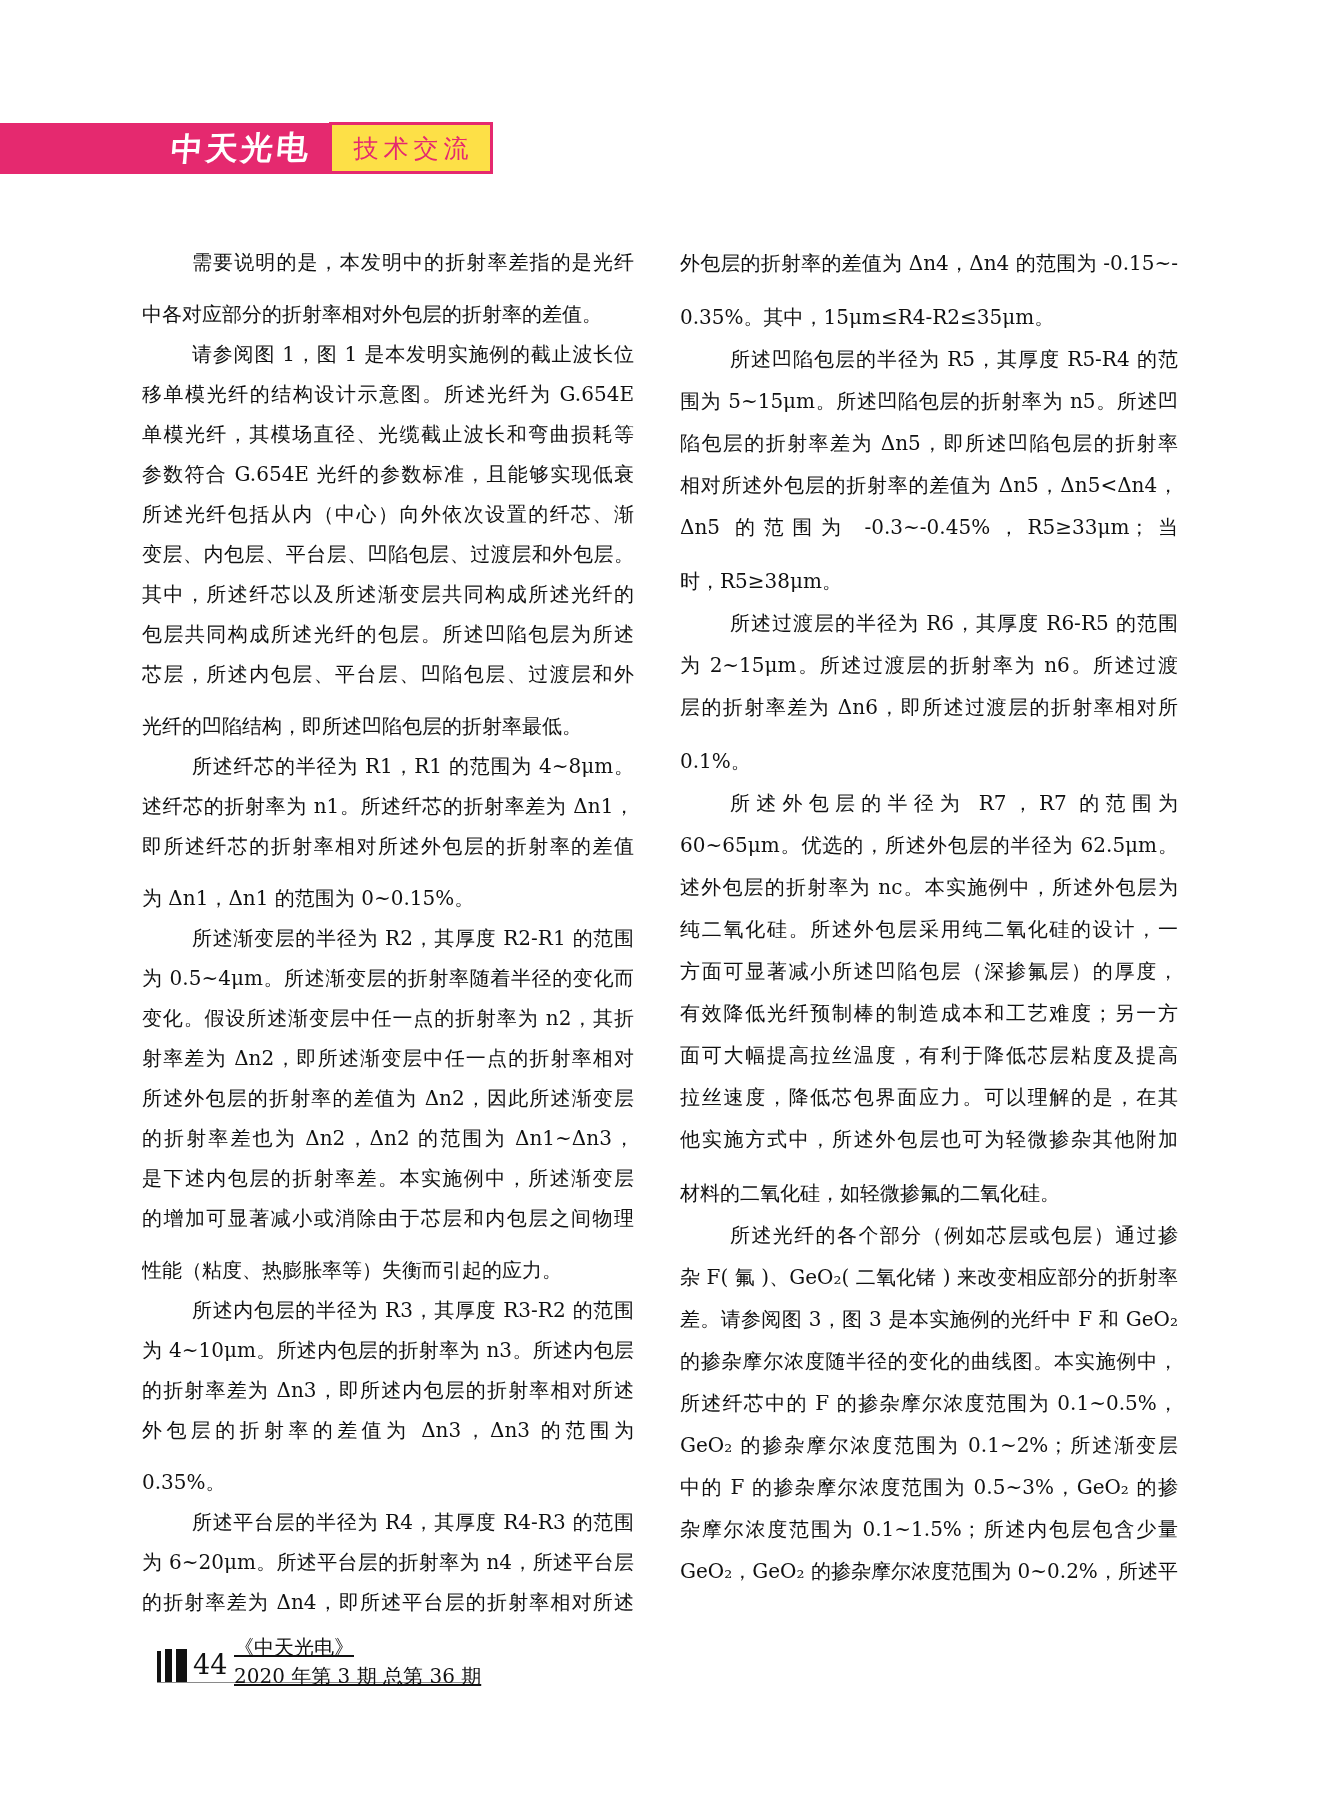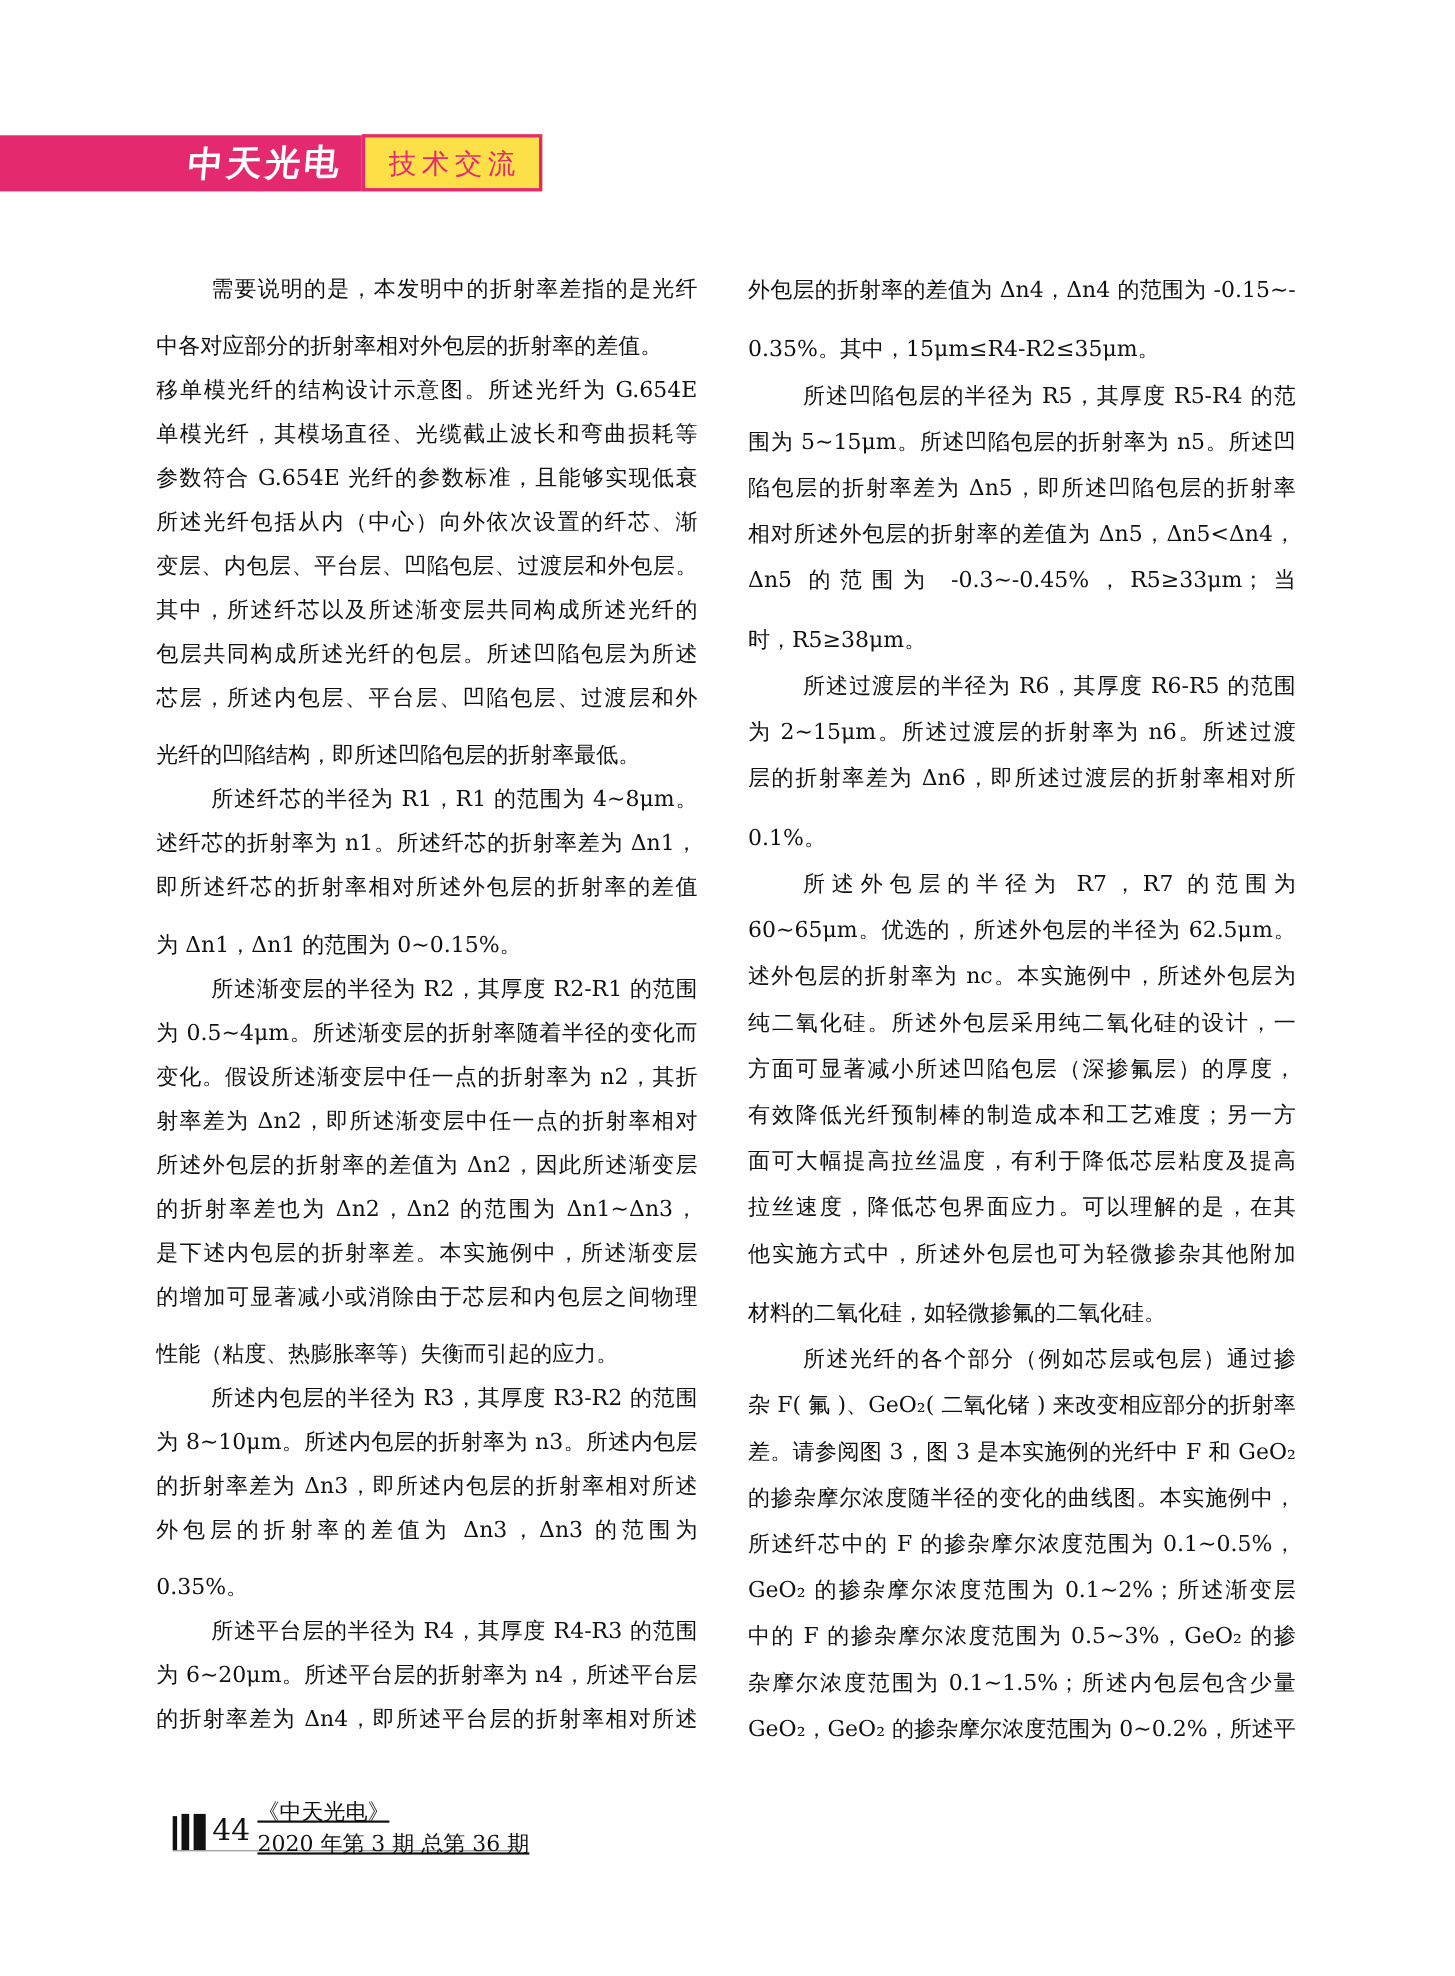--- a/index.html
+++ b/index.html
@@ -99,20 +99,21 @@
   <div class="brand-bar">
     <span class="logo">中天光电</span>
   </div>
   <div class="section-box">
     <span>技术交流</span>
   </div>
 
   <div class="col col-left" id="col-left">
       <div class="line start">需要说明的是，本发明中的折射率差指的是光纤</div>
       <div class="line end">中各对应部分的折射率相对外包层的折射率的差值。</div>
+      <div class="line start">请参阅图 1，图 1 是本发明实施例的截止波长位</div>
       <div class="line full">移单模光纤的结构设计示意图。所述光纤为 G.654E</div>
       <div class="line full">单模光纤，其模场直径、光缆截止波长和弯曲损耗等</div>
       <div class="line full">参数符合 G.654E 光纤的参数标准，且能够实现低衰减。</div>
       <div class="line full">所述光纤包括从内（中心）向外依次设置的纤芯、渐</div>
       <div class="line full">变层、内包层、平台层、凹陷包层、过渡层和外包层。</div>
       <div class="line full">其中，所述纤芯以及所述渐变层共同构成所述光纤的</div>
       <div class="line full">包层共同构成所述光纤的包层。所述凹陷包层为所述</div>
       <div class="line full">芯层，所述内包层、平台层、凹陷包层、过渡层和外</div>
       <div class="line end">光纤的凹陷结构，即所述凹陷包层的折射率最低。</div>
       <div class="line start">所述纤芯的半径为 R1，R1 的范围为 4~8μm。所</div>
@@ -122,21 +123,21 @@
       <div class="line start">所述渐变层的半径为 R2，其厚度 R2-R1 的范围</div>
       <div class="line full">为 0.5~4μm。所述渐变层的折射率随着半径的变化而</div>
       <div class="line full">变化。假设所述渐变层中任一点的折射率为 n2，其折</div>
       <div class="line full">射率差为 Δn2，即所述渐变层中任一点的折射率相对</div>
       <div class="line full">所述外包层的折射率的差值为 Δn2，因此所述渐变层</div>
       <div class="line full">的折射率差也为 Δn2，Δn2 的范围为 Δn1~Δn3，Δn3</div>
       <div class="line full">是下述内包层的折射率差。本实施例中，所述渐变层</div>
       <div class="line full">的增加可显著减小或消除由于芯层和内包层之间物理</div>
       <div class="line end">性能（粘度、热膨胀率等）失衡而引起的应力。</div>
       <div class="line start">所述内包层的半径为 R3，其厚度 R3-R2 的范围</div>
-      <div class="line full">为 8~10μm。所述内包层的折射率为 n3。所述内包层</div>
+      <div class="line full">为 4~10μm。所述内包层的折射率为 n3。所述内包层</div>
       <div class="line full">的折射率差为 Δn3，即所述内包层的折射率相对所述</div>
       <div class="line full">外包层的折射率的差值为 Δn3，Δn3 的范围为 -0.15~-</div>
       <div class="line end">0.35%。</div>
       <div class="line start">所述平台层的半径为 R4，其厚度 R4-R3 的范围</div>
       <div class="line full">为 6~20μm。所述平台层的折射率为 n4，所述平台层</div>
       <div class="line full">的折射率差为 Δn4，即所述平台层的折射率相对所述</div>
     </div>
   <div class="col col-right" id="col-right">
       <div class="line full">外包层的折射率的差值为 Δn4，Δn4 的范围为 -0.15~-</div>
       <div class="line end">0.35%。其中，15μm≤R4-R2≤35μm。</div>

